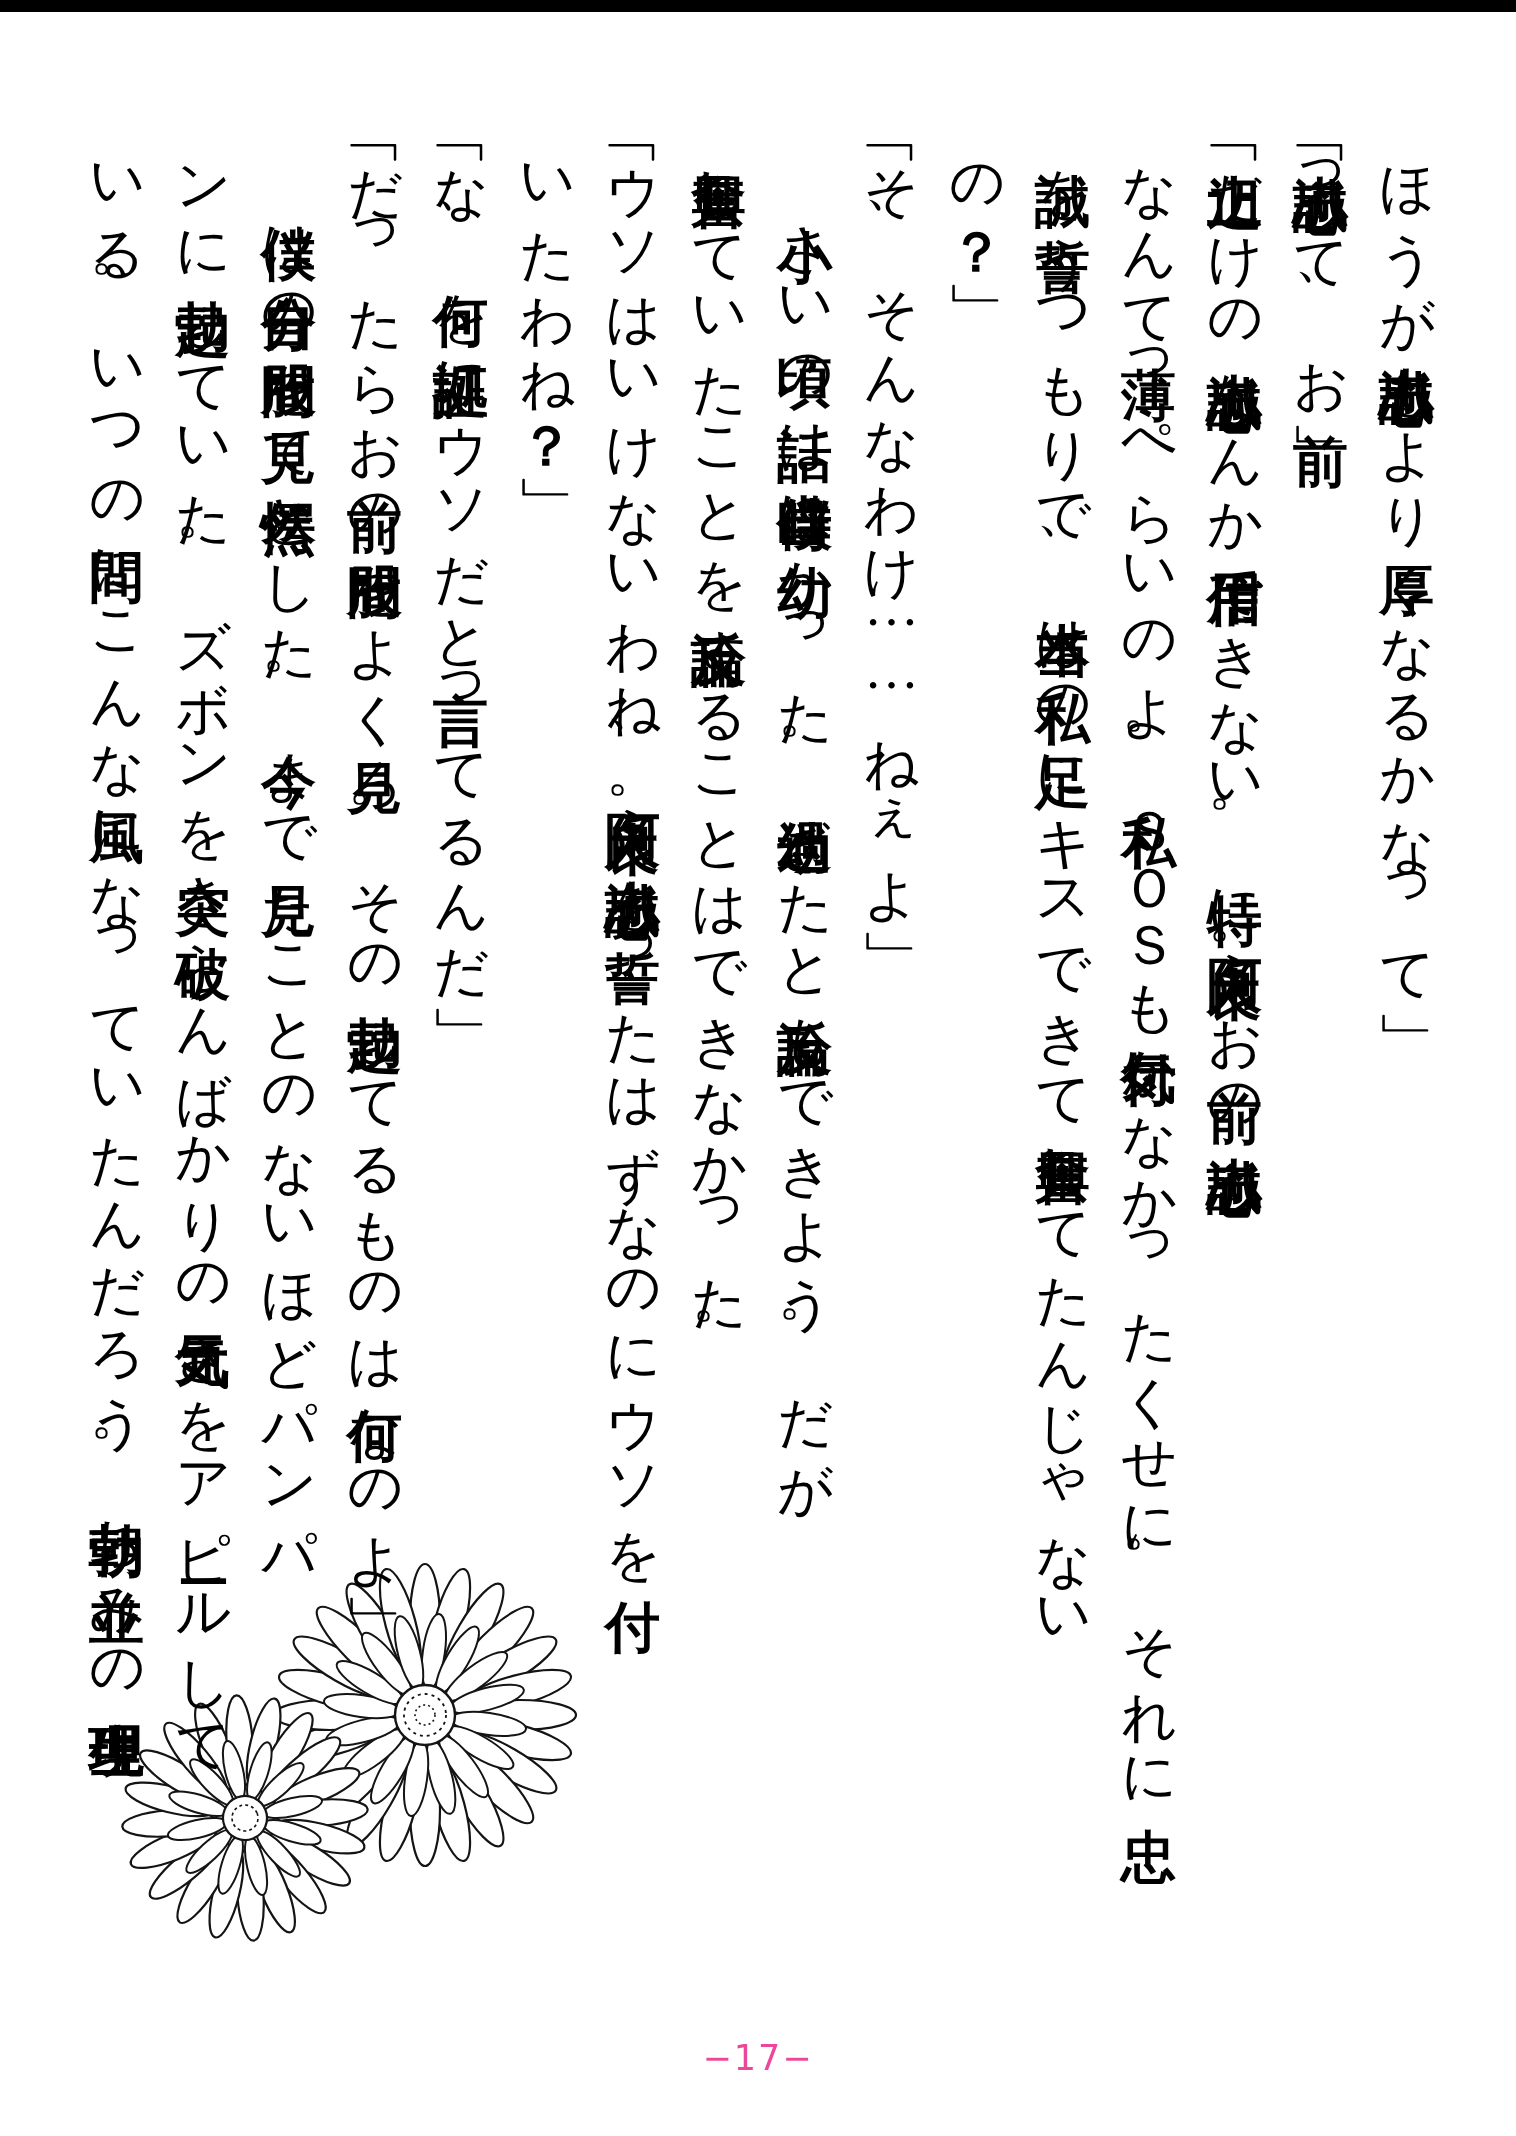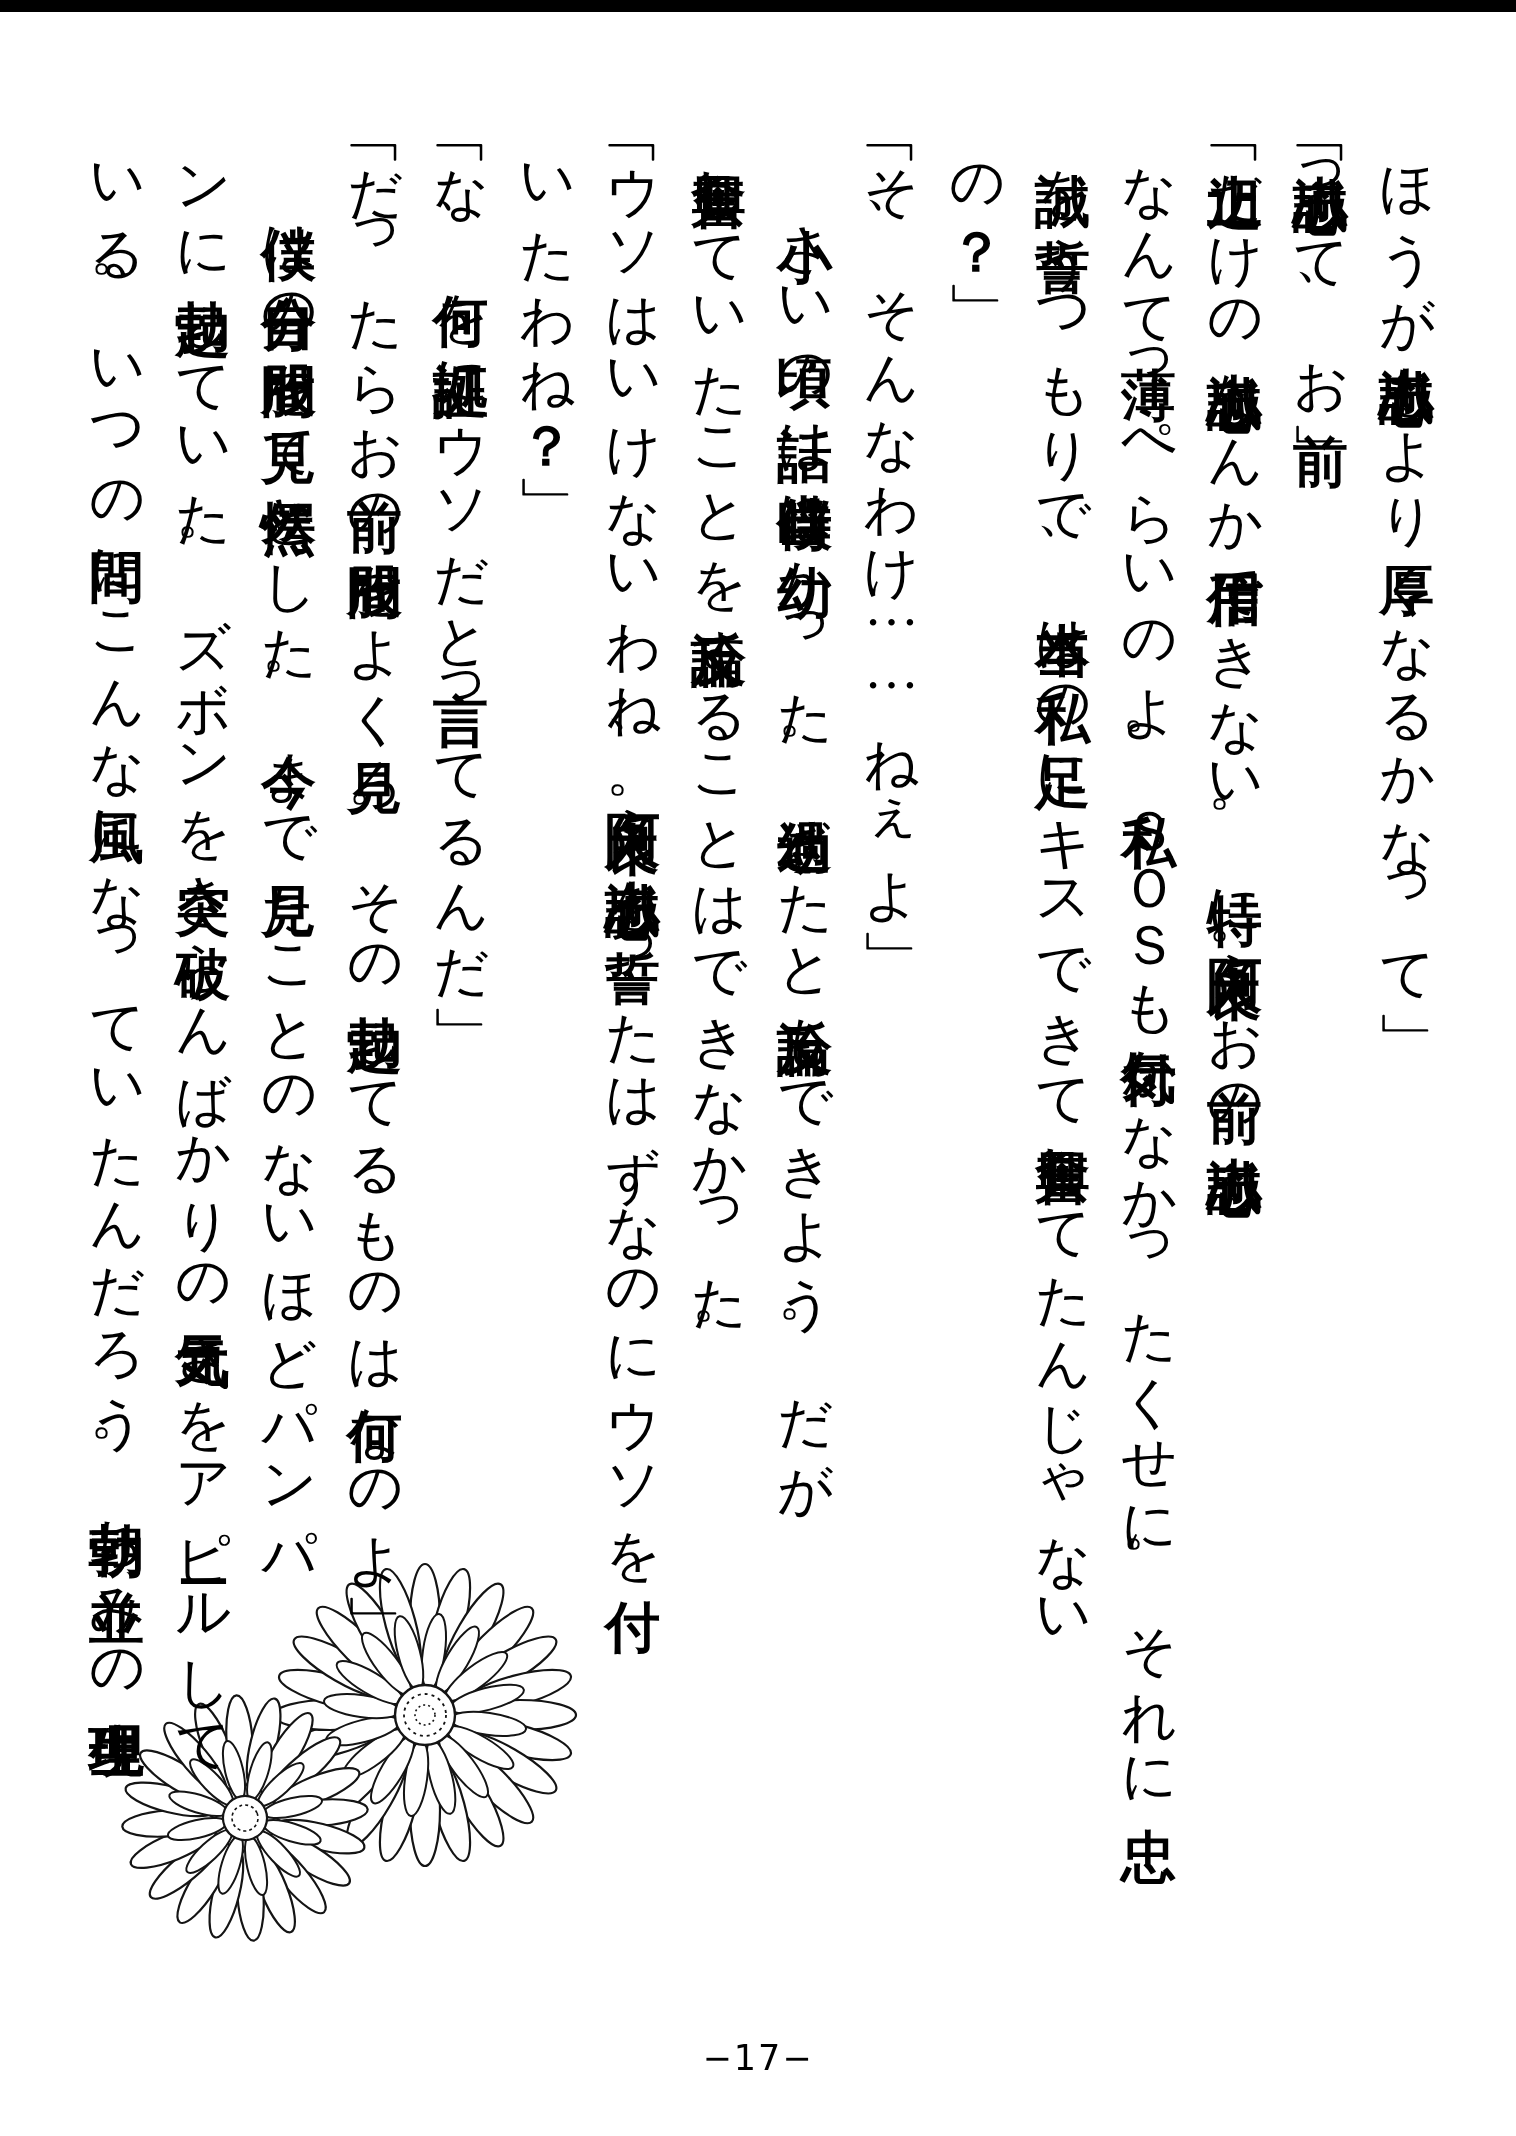--- a/index.html
+++ b/index.html
@@ -40,21 +40,21 @@
     font-family:"DejaVu Sans","Liberation Sans",sans-serif;
     font-weight:700;
   }
   .pagenum{
     position:absolute;
     bottom:58px;left:0;right:0;
     text-align:center;
     font-family:"DejaVu Sans","Liberation Sans",sans-serif;
     font-size:35px;
     letter-spacing:2px;
-    color:#000000;
+    color:#ec4899;
   }
 </style>
 </head>
 <body>
 
 <div class="scan-edge"></div>
 
 <svg class="illustration" viewBox="0 0 1516 2136" xmlns="http://www.w3.org/2000/svg">
   <defs>
     <ellipse id="pA1" cx="425" cy="1620" rx="15" ry="56" fill="#ffffff" stroke="#141414" stroke-width="2.2"></ellipse>

